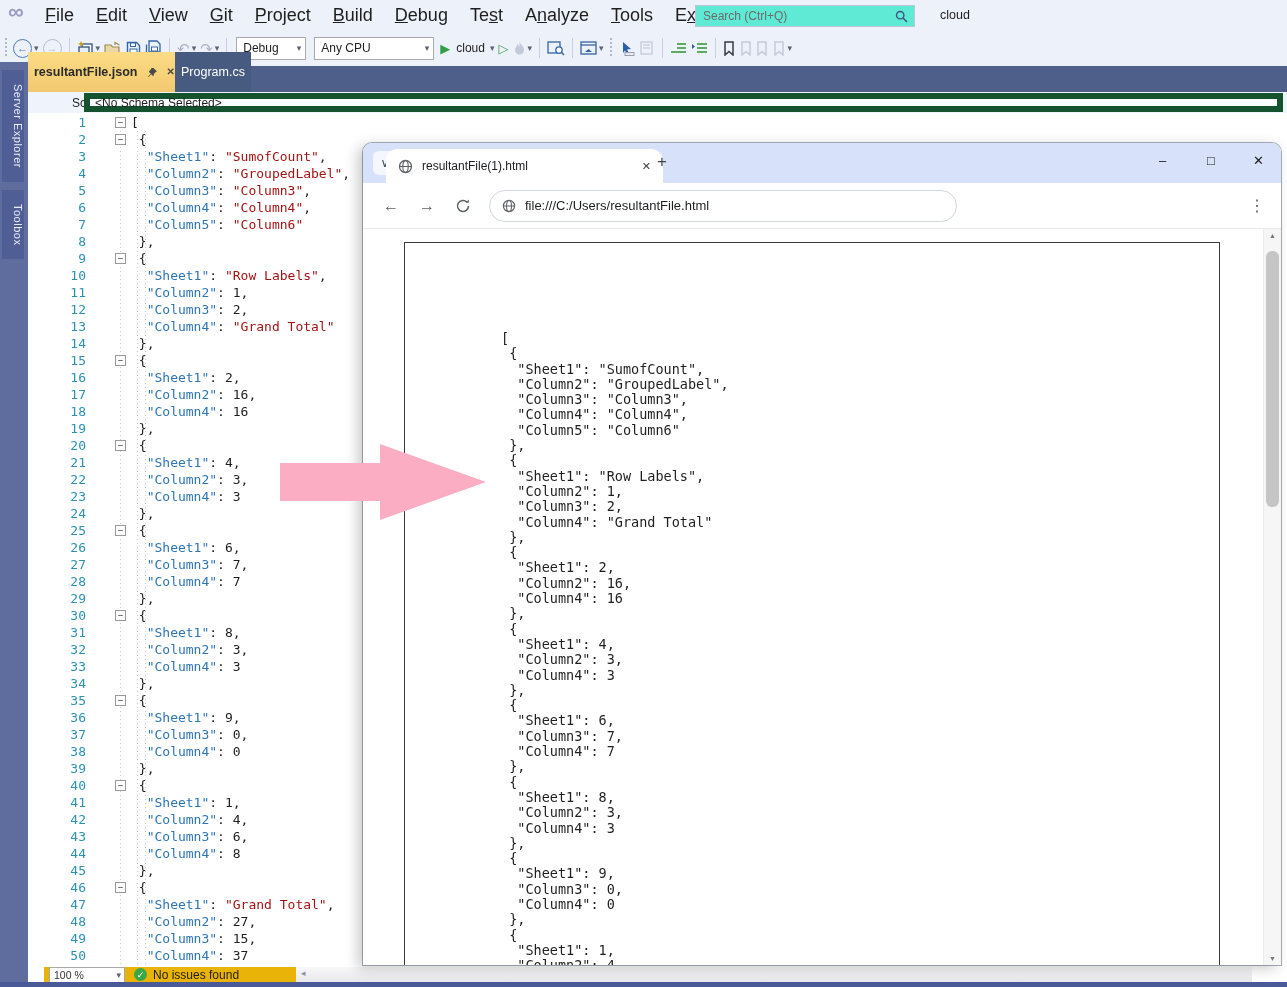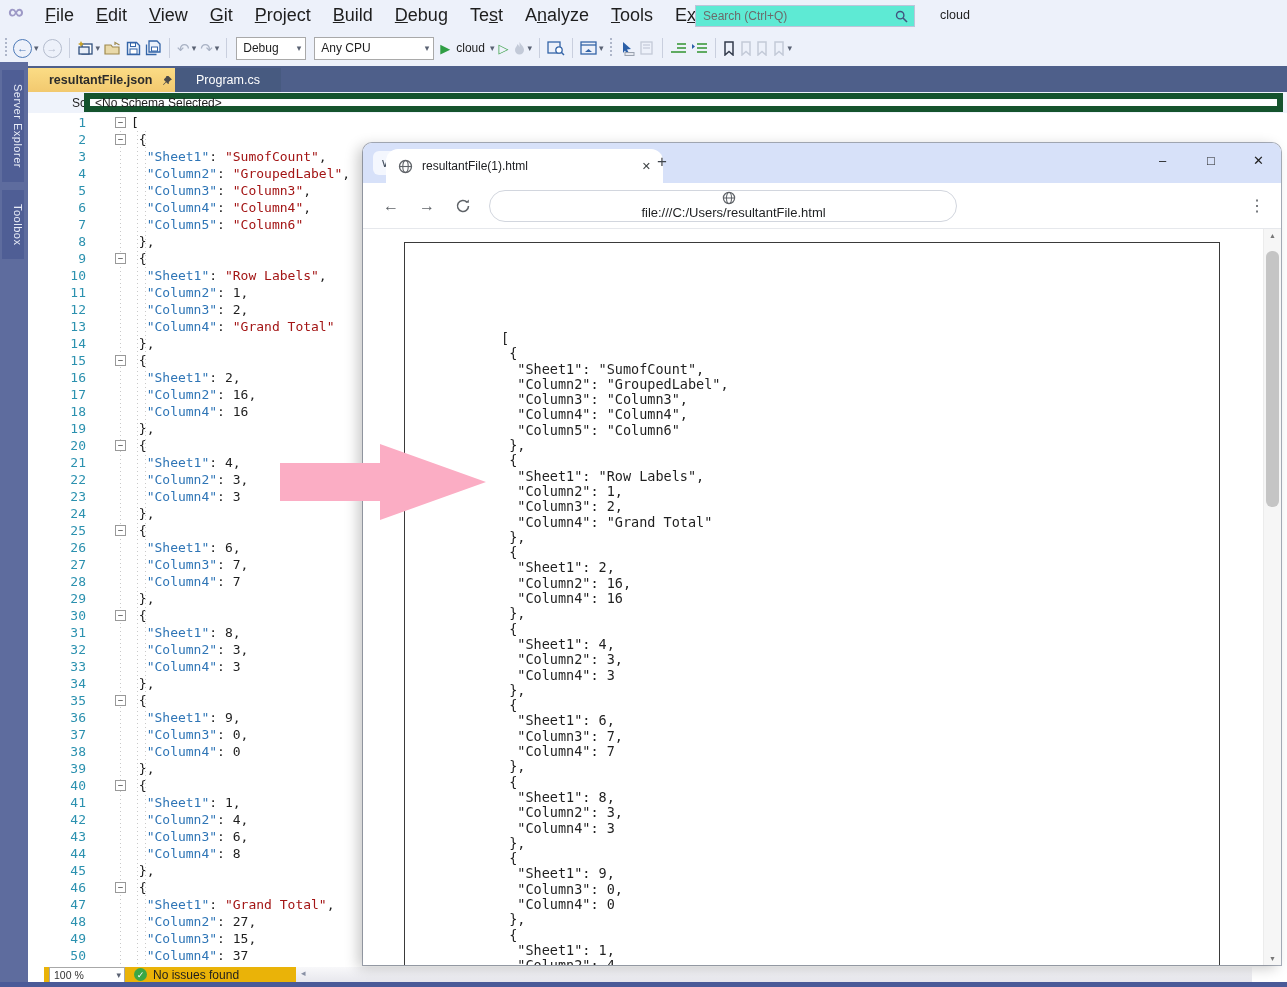--- a/index.html
+++ b/index.html
@@ -31,21 +31,21 @@
   .combo .caret{margin-left:auto;margin-right:4px;}
   .play{color:#2F9E44;font-size:13px;}
   .play-outline{color:#3FA34D;font-size:13px;}
   .gray-glyph{color:#A9B2C4;font-size:15px;line-height:1;}
   
   .sidebar{position:absolute;left:0;top:62px;width:28px;height:920px;background:#5E6C9E;}
   .side-tab{writing-mode:vertical-rl;background:#4F5E95;color:#E9EDF8;font-size:11px;
             padding:14px 0;margin:8px 0 8px 2px;width:22px;text-align:center;letter-spacing:.5px;}
   
   .tabwell{position:absolute;left:28px;top:66px;width:1259px;height:26px;background:#4E5F8A;}
-  .doc-tab{position:absolute;bottom:0;height:24px;display:flex;align-items:center;padding:0 21px;font-size:12.5px;}
+  .doc-tab{position:absolute;bottom:0;height:40px;display:flex;align-items:center;padding:0 6px;font-size:12.5px;}
   .doc-tab.active{left:0;background:linear-gradient(#FBDC85,#F2C96F);color:#2B2B2B;font-weight:bold;}
   .doc-tab.inactive{left:147px;background:#475A80;color:#FFFFFF;}
   .tabicon{margin-left:9px;color:#4A4A4A;font-size:10px;line-height:1;}
   
   .schema-bar{position:absolute;left:28px;top:92px;width:1259px;height:22px;background:#EFF3FB;}
   .schema-label{position:absolute;left:7px;top:0;line-height:22px;font-size:12px;color:#1E1E1E;margin-left:37px;}
   .schema-combo{position:absolute;left:56px;right:4px;top:1px;bottom:2px;background:#FDFEFF;
                 border:6px solid #14532d;font-size:12px;color:#1E1E1E;display:flex;align-items:center;padding-left:5px;}
   
   .editor{position:absolute;left:28px;top:113px;width:1259px;height:854px;background:#fff;overflow:hidden;}
@@ -77,21 +77,21 @@
   .b-tab{position:absolute;left:23px;top:6px;width:277px;height:34px;background:#fff;border-radius:12px 12px 0 0;
          display:flex;align-items:center;padding:0 12px;box-sizing:border-box;}
   .b-tab-title{flex:1;font-size:12px;color:#202124;margin-left:9px;white-space:nowrap;overflow:hidden;}
   .b-tab-close{font-size:11px;color:#3C4043;}
   .b-newtab{position:absolute;left:287px;top:9px;font-size:17px;color:#40454D;width:24px;text-align:center;}
   .b-win{position:absolute;top:10px;font-size:13px;color:#202020;}
   .b-toolbar{position:relative;height:45px;background:#fff;border-bottom:1px solid #E6E8EC;
              display:flex;align-items:center;}
   .b-nav{font-size:16px;color:#5F6368;margin-left:20px;line-height:1;}
   .b-urlbar{margin-left:18px;width:468px;height:32px;border:1px solid #D2D6DE;border-radius:17px;
-            display:flex;align-items:center;padding-left:12px;box-sizing:border-box;flex-direction:column;}
+            display:flex;align-items:center;padding-left:12px;box-sizing:border-box;}
   .b-url{font-size:13px;color:#1E2022;margin-left:9px;white-space:nowrap;}
   .b-dots{position:absolute;right:16px;font-size:16px;color:#5F6368;}
   .b-content{position:relative;height:736px;background:#fff;overflow:hidden;}
   .b-box{position:absolute;left:41px;top:13px;width:816px;height:980px;border:1px solid #3A3A3A;box-sizing:border-box;}
   #browser-json{margin:0;padding:88px 0 0 96px;font-family:"DejaVu Sans Mono",monospace;
                 font-size:13.5px;line-height:15.3px;color:#1F1F1F;white-space:pre;}
   .b-scroll{position:absolute;right:0;top:0;width:17px;height:100%;background:#F6F6F6;border-left:1px solid #ECECEC;}
   .b-thumb{position:absolute;left:2px;top:22px;width:13px;height:256px;background:#C5C5C5;border-radius:6px;}
   .b-scroll .up{position:absolute;top:3px;left:0;width:17px;text-align:center;font-size:7px;color:#777;}
   .b-scroll .down{position:absolute;bottom:3px;left:0;width:17px;text-align:center;font-size:7px;color:#777;}

